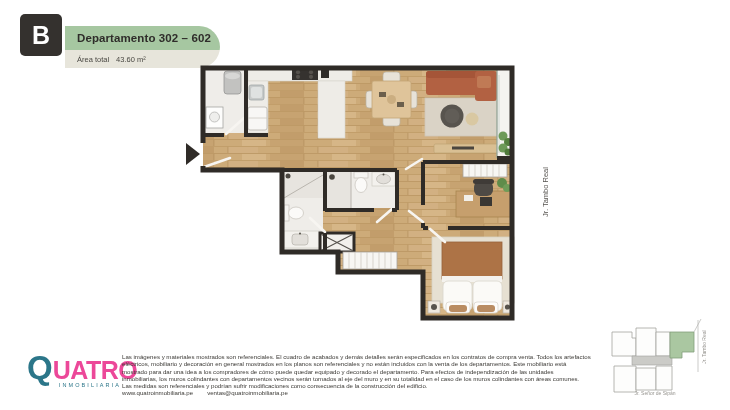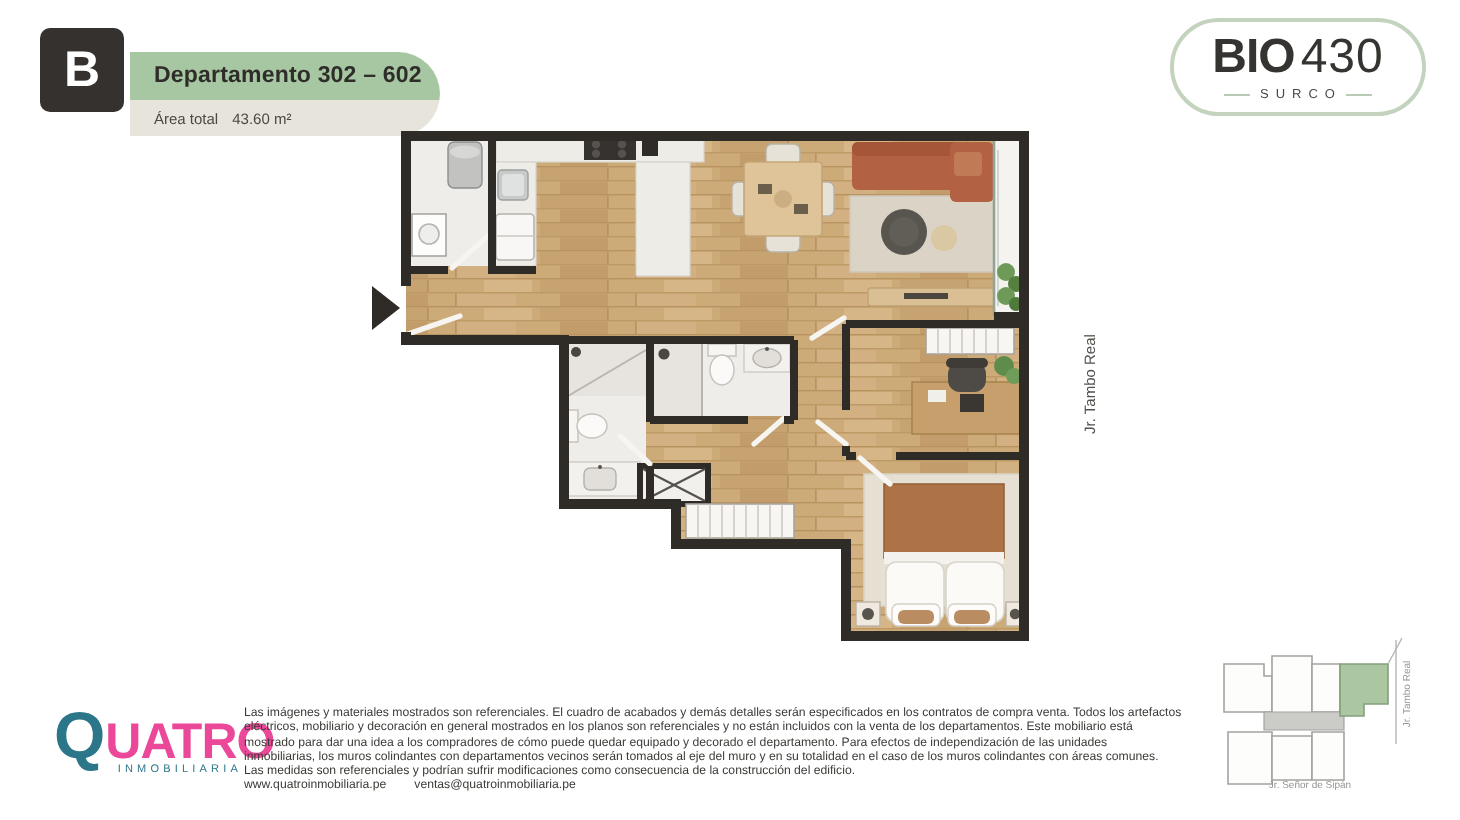--- a/index.html
+++ b/index.html
@@ -56,31 +56,20 @@
     <span>B</span>
   </div>
   <div class="pill">
     <div class="pill-top">Departamento 302 – 602</div>
     <div class="pill-bottom">
       <span>Área total</span>
       <span>43.60 m²</span>
     </div>
   </div>
 
-  <div class="brand">
-    <div class="brand-line1">
-      <span class="brand-bold">BIO</span>
-      <span class="brand-light">430</span>
-    </div>
-    <div class="brand-line2">
-      <span class="rule"></span>
-      <span class="brand-district">SURCO</span>
-      <span class="rule"></span>
-    </div>
-  </div>
 
   <div class="plan-wrap">
     <svg width="360" height="270" viewBox="0 0 360 270" xmlns="http://www.w3.org/2000/svg">
       <defs>
         <pattern id="wood" width="90" height="14" patternUnits="userSpaceOnUse">
           <rect width="90" height="14" fill="#cdab79"></rect>
           <rect x="0" y="0.8" width="34" height="6.2" fill="#c7a371"></rect>
           <rect x="62" y="0.8" width="24" height="6.2" fill="#d6b687"></rect>
           <rect x="10" y="7.8" width="24" height="6.2" fill="#c29d6b"></rect>
           <rect x="48" y="7.8" width="30" height="6.2" fill="#d2b082"></rect>

